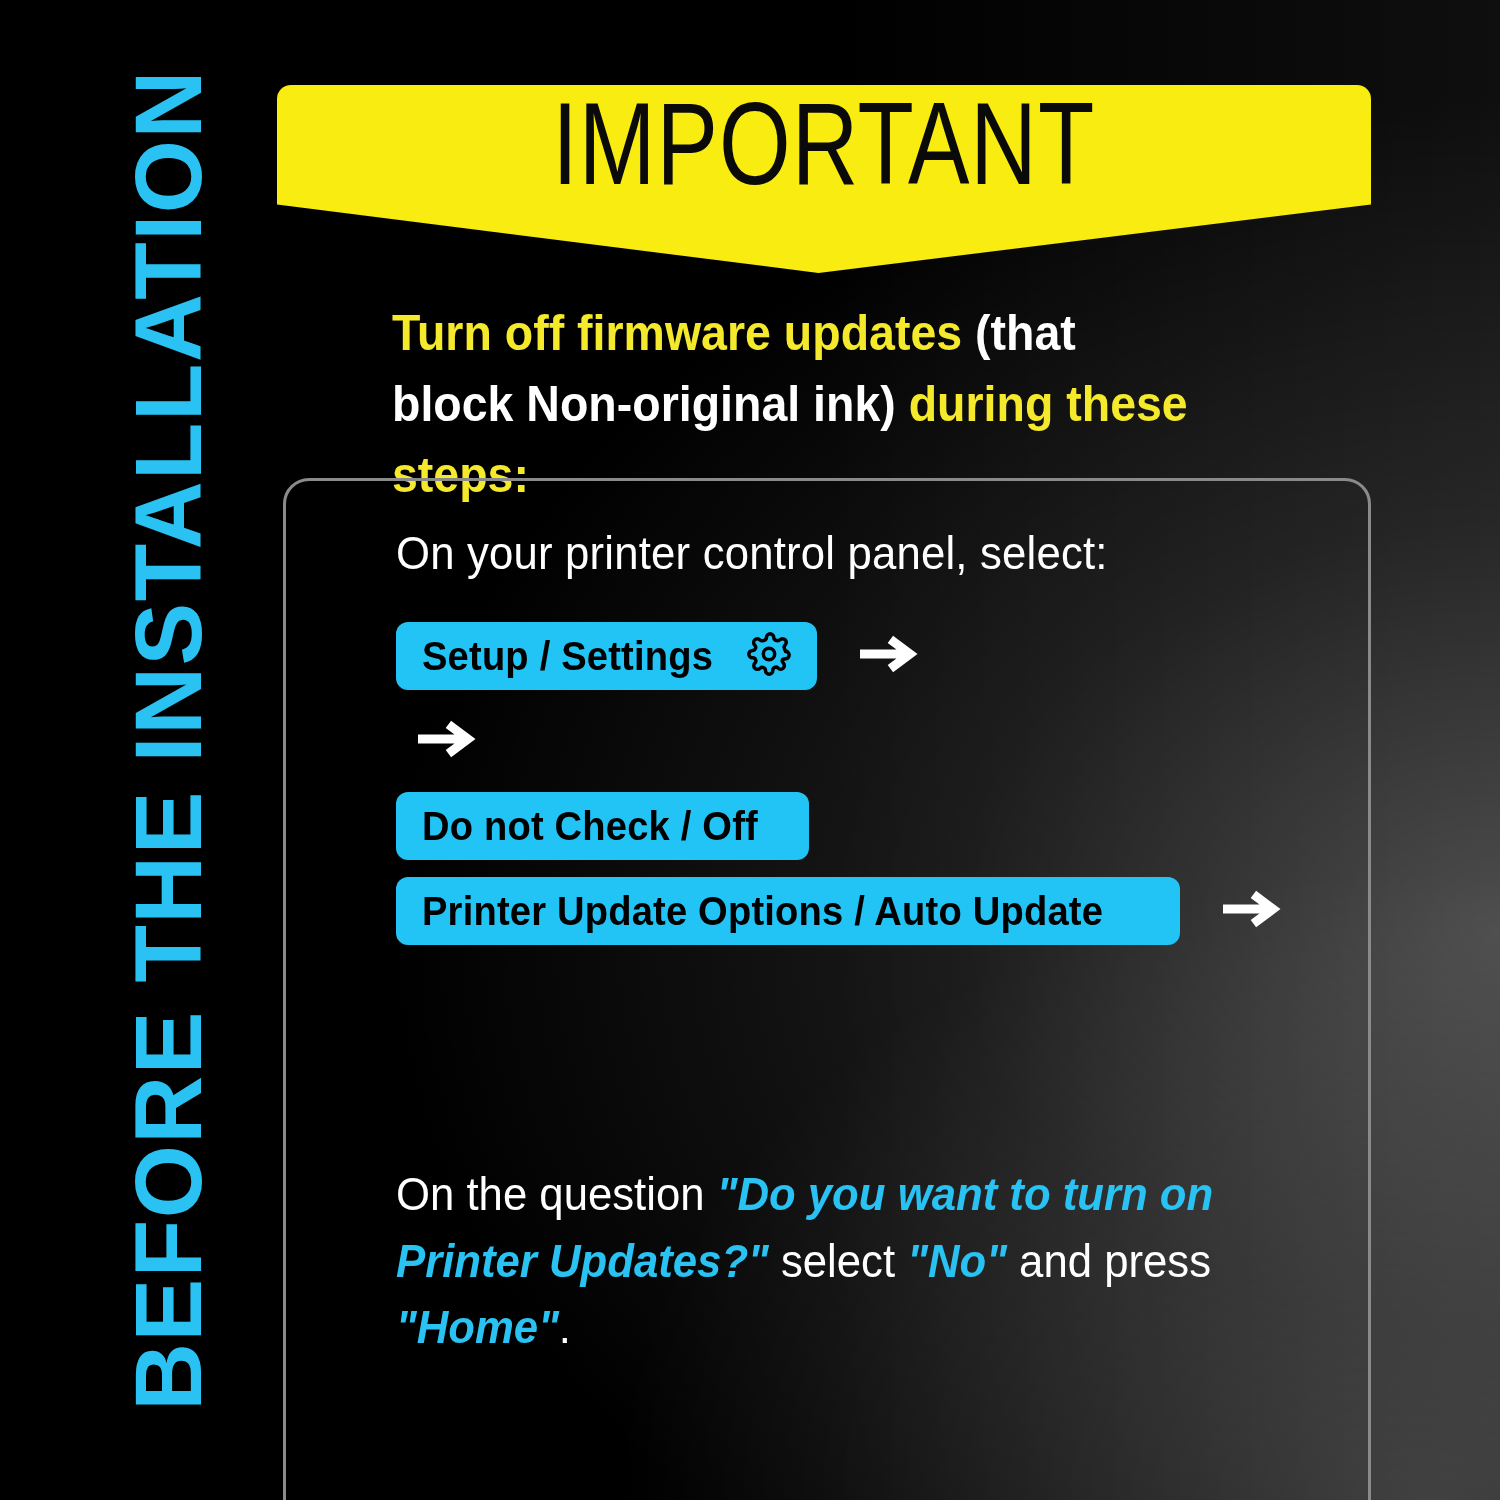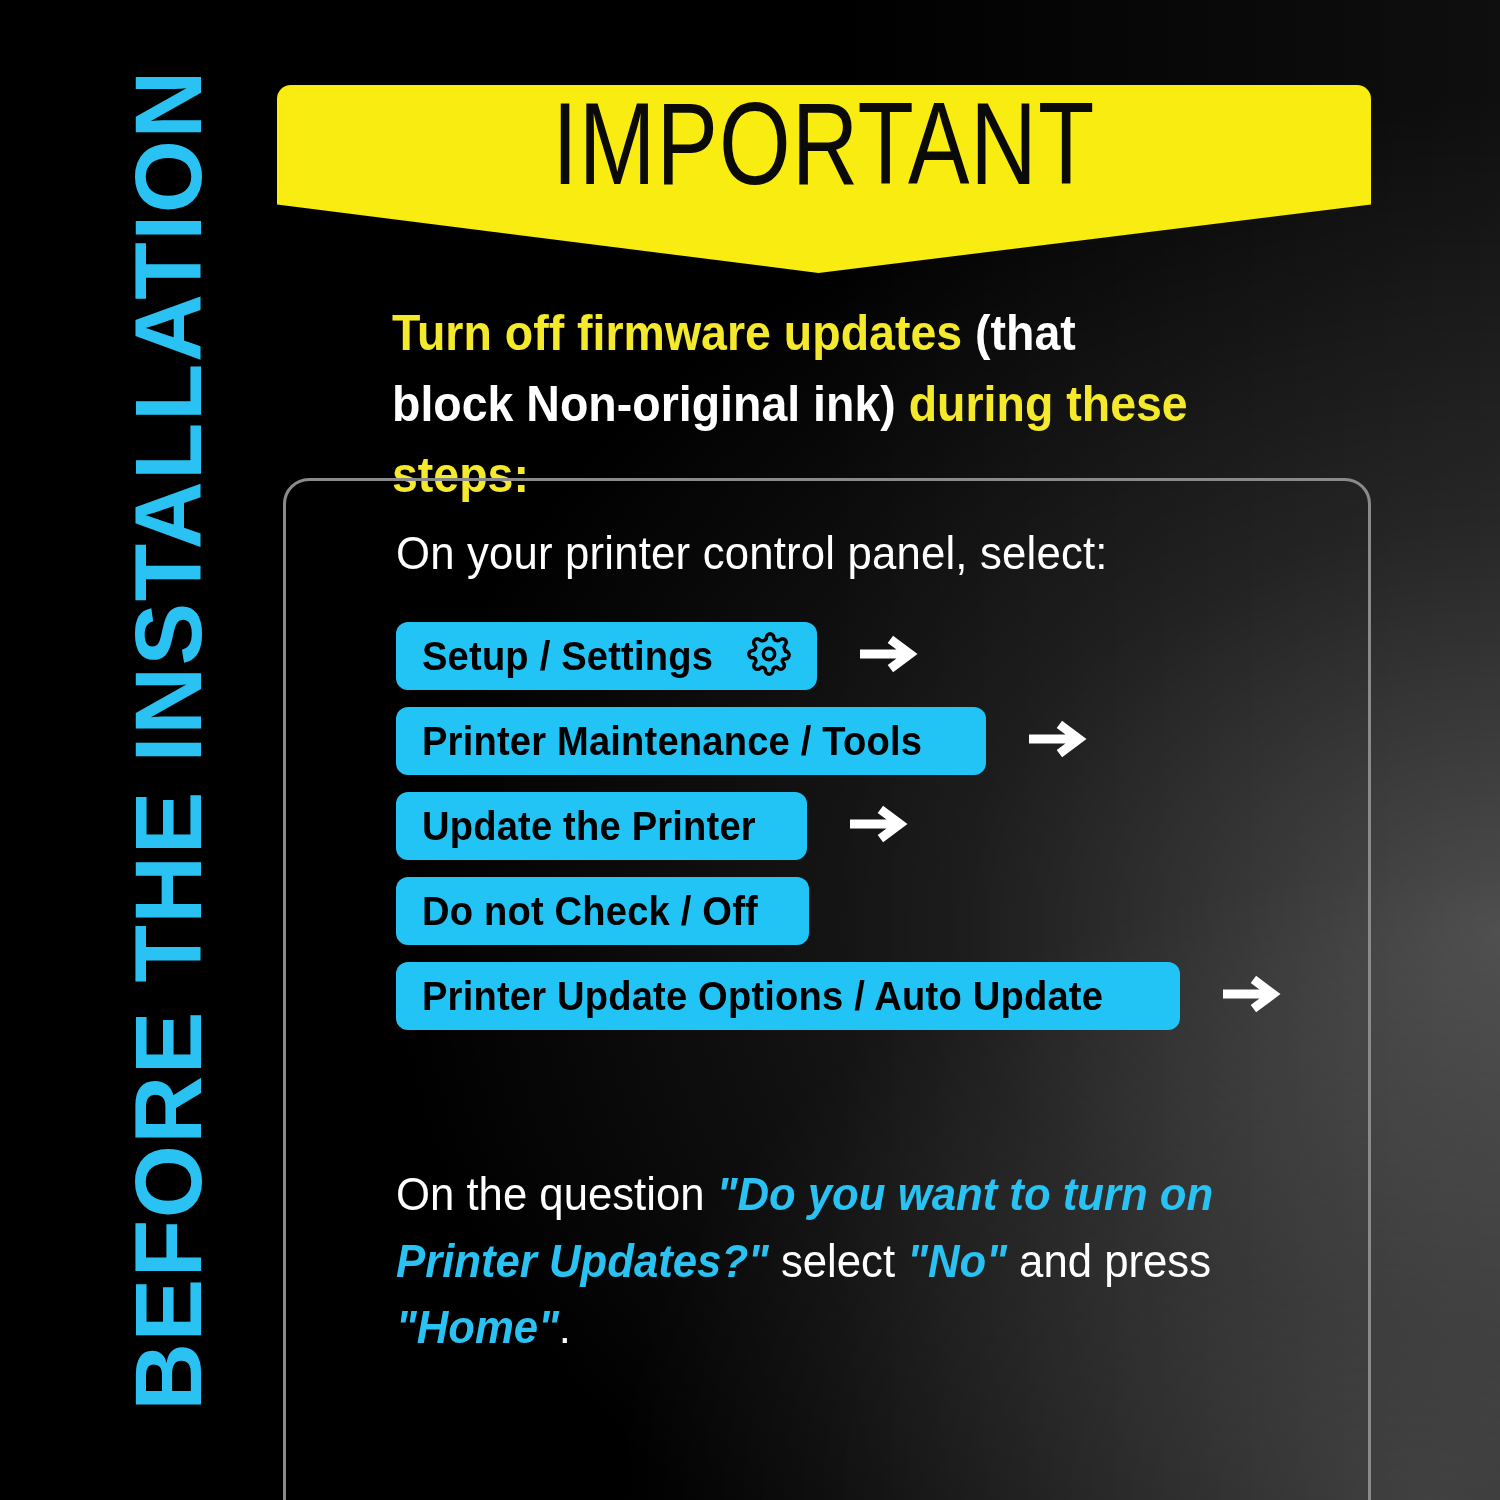--- a/index.html
+++ b/index.html
@@ -217,40 +217,27 @@
           </span>
         </div>
         <span class="arrow-icon">
           <svg width="62" height="38" viewBox="0 0 62 38">
             <path d="M2 19 H42 M34 7 L50 19 L34 31" fill="none" stroke="#FFFFFF" stroke-width="9" stroke-linecap="square" stroke-linejoin="miter"></path>
           </svg>
         </span>
       </div>
 
       <div class="step-row">
-        <div class="chip">
-          <span class="chip-label">Printer Maintenance / Tools</span>
-        </div>
         <span class="arrow-icon">
           <svg width="62" height="38" viewBox="0 0 62 38">
             <path d="M2 19 H42 M34 7 L50 19 L34 31" fill="none" stroke="#FFFFFF" stroke-width="9" stroke-linecap="square" stroke-linejoin="miter"></path>
           </svg>
         </span>
       </div>
 
-      <div class="step-row">
-        <div class="chip">
-          <span class="chip-label">Update the Printer</span>
-        </div>
-        <span class="arrow-icon">
-          <svg width="62" height="38" viewBox="0 0 62 38">
-            <path d="M2 19 H42 M34 7 L50 19 L34 31" fill="none" stroke="#FFFFFF" stroke-width="9" stroke-linecap="square" stroke-linejoin="miter"></path>
-          </svg>
-        </span>
-      </div>
 
       <div class="step-row">
         <div class="chip">
           <span class="chip-label">Do not Check  / Off</span>
         </div>
       </div>
 
       <div class="step-row">
         <div class="chip">
           <span class="chip-label">Printer Update Options / Auto Update</span>

